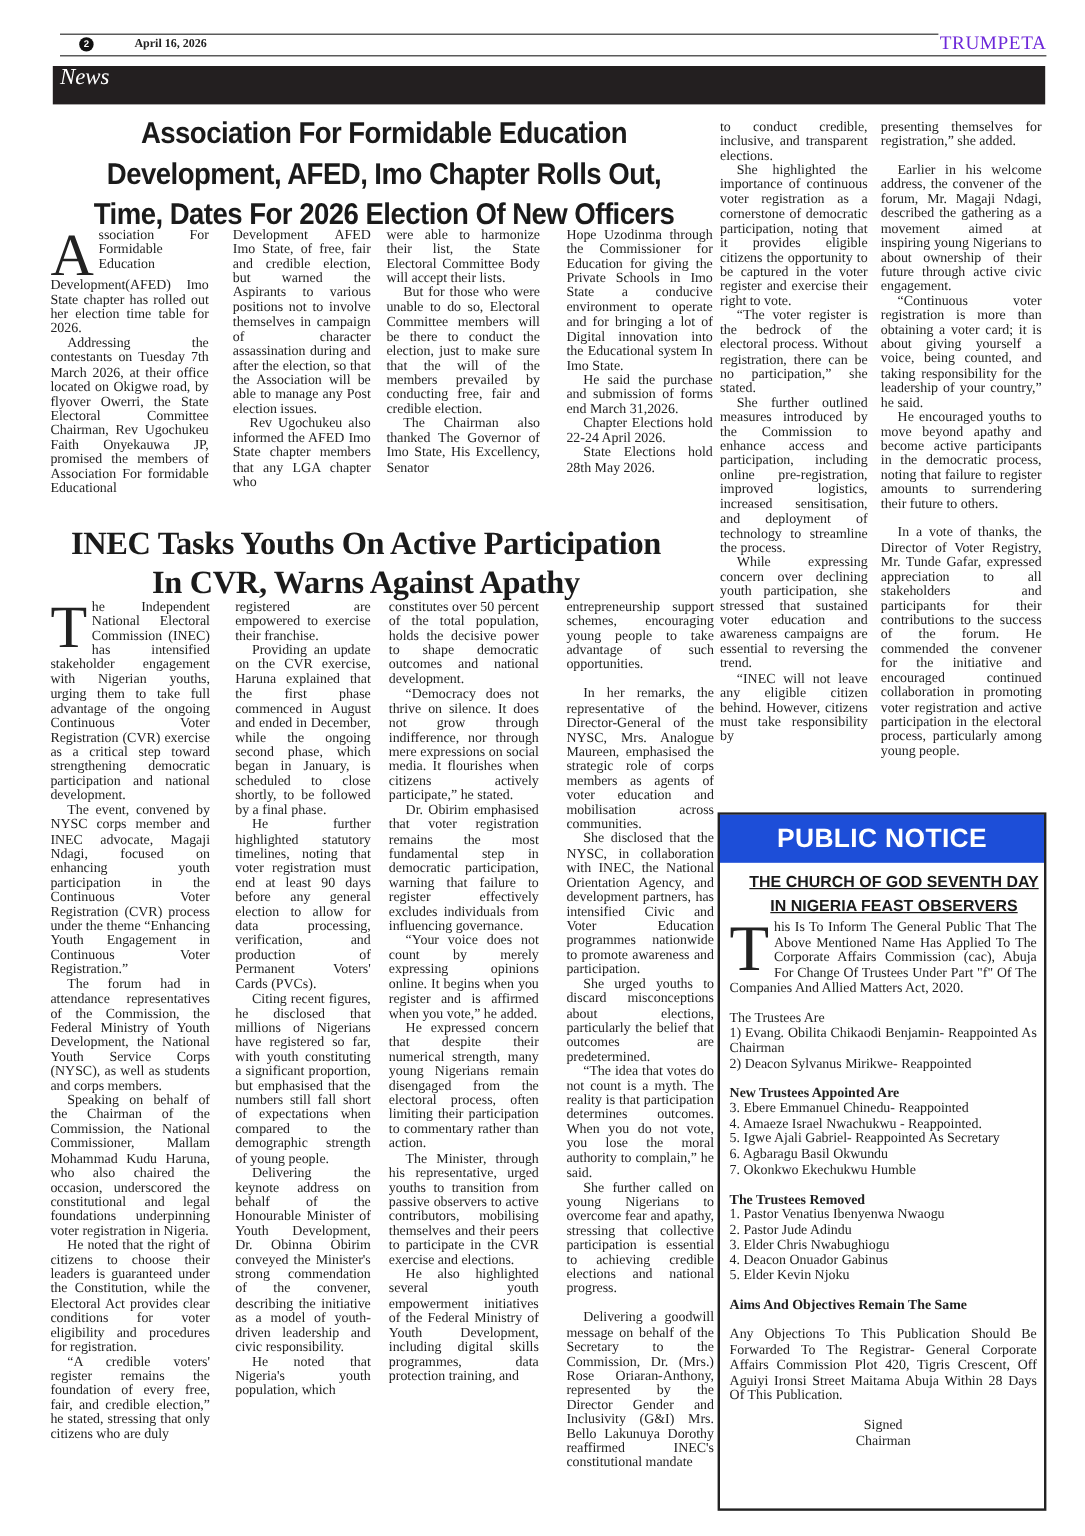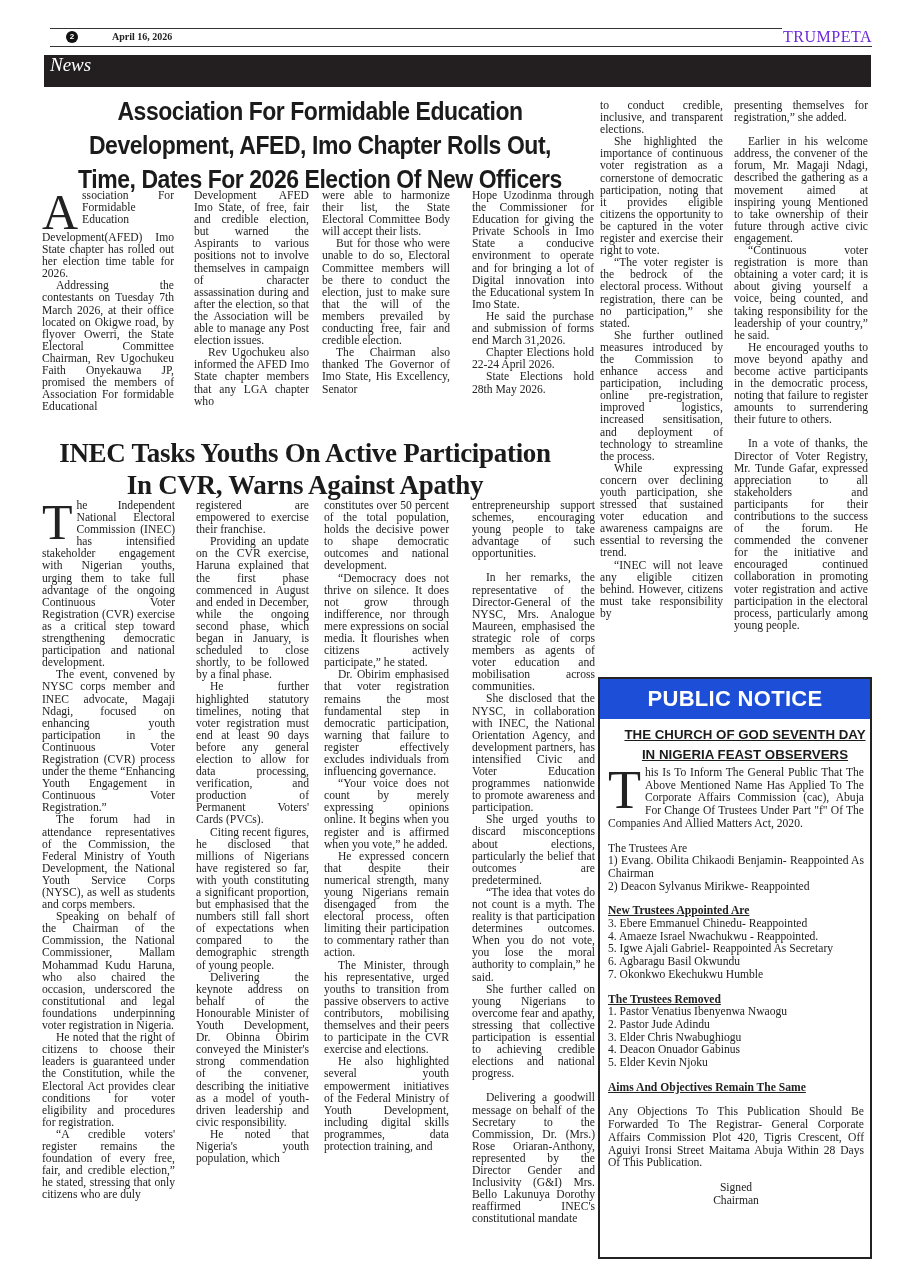--- a/index.html
+++ b/index.html
@@ -25,21 +25,21 @@
   .dropcap { float: left; font-size: 50px; line-height: 40px; margin: 2px 4px 0 0; font-family: "Liberation Serif", serif; }
 
   .headline2 { position: absolute; left: 10px; top: 437px; width: 590px; text-align: center; font-family: "Liberation Serif", serif; font-weight: bold; font-size: 27px; line-height: 32px; color: #1b1b1b; letter-spacing: -0.3px; }
 
   .notice { position: absolute; left: 598px; top: 677px; width: 274px; height: 582px; border: 2px solid #222; background: #fff; }
   .notice-head { background: #1d4ed8; color: #fff; text-align: center; font-family: "Liberation Sans", sans-serif; font-weight: bold; font-size: 22px; height: 40px; line-height: 40px; letter-spacing: 0.3px; }
   .notice-title { text-align: center; font-family: "Liberation Sans", sans-serif; font-weight: bold; font-size: 13.3px; line-height: 20px; margin-top: 6px; text-decoration: underline; color: #1b1b1b; padding-left: 20px; }
   .notice-body { padding: 2px 6px 0 8px; font-size: 11.6px; line-height: 12.7px; color: #222; }
   .notice-body .just { text-align: justify; }
   .notice-body .sec { margin-top: 12px; }
-  .notice-body b { font-weight: bold; text-decoration: underline; }
+  .notice-body b { font-weight: bold; }
   .notice-body .sig { text-align: center; margin-top: 12px; }
   .notice-dropcap { float: left; font-size: 54px; line-height: 42px; margin: 2px 4px 0 0; }
 </style>
 </head>
 <body>
 
 <div class="masthead">
   <div class="topline"></div>
   <div class="botline"></div>
   <div class="page-num">2</div>
@@ -115,21 +115,21 @@
 <div class="col" style="left:600px; top:100px; width:123px;">
   <p class="noindent">to conduct credible, inclusive, and transparent elections.</p>
   <p>She highlighted the importance of continuous voter registration as a cornerstone of democratic participation, noting that it provides eligible citizens the opportunity to be captured in the voter register and exercise their right to vote.</p>
   <p>“The voter register is the bedrock of the electoral process. Without registration, there can be no participation,” she stated.</p>
   <p>She further outlined measures introduced by the Commission to enhance access and participation, including online pre-registration, improved logistics, increased sensitisation, and deployment of technology to streamline the process.</p>
   <p>While expressing concern over declining youth participation, she stressed that sustained voter education and awareness campaigns are essential to reversing the trend.</p>
   <p>“INEC will not leave any eligible citizen behind. However, citizens must take responsibility by</p>
 </div>
 <div class="col" style="left:734px; top:100px; width:134px;">
   <p class="noindent">presenting themselves for registration,” she added.</p>
-  <p class="gap">Earlier in his welcome address, the convener of the forum, Mr. Magaji Ndagi, described the gathering as a movement aimed at inspiring young Mentioned to take ownership of their future through active civic engagement.</p>
+  <p class="gap">Earlier in his welcome address, the convener of the forum, Mr. Magaji Ndagi, described the gathering as a movement aimed at inspiring young Nigerians to about ownership of their future through active civic engagement.</p>
   <p>“Continuous voter registration is more than obtaining a voter card; it is about giving yourself a voice, being counted, and taking responsibility for the leadership of your country,” he said.</p>
   <p>He encouraged youths to move beyond apathy and become active participants in the democratic process, noting that failure to register amounts to surrendering their future to others.</p>
   <p class="gap">In a vote of thanks, the Director of Voter Registry, Mr. Tunde Gafar, expressed appreciation to all stakeholders and participants for their contributions to the success of the forum. He commended the convener for the initiative and encouraged continued collaboration in promoting voter registration and active participation in the electoral process, particularly among young people.</p>
 </div>
 
 <div class="notice">
   <div class="notice-head">PUBLIC NOTICE</div>
   <div class="notice-title">
     <div>THE CHURCH OF GOD SEVENTH DAY</div>
     <div>IN NIGERIA FEAST OBSERVERS</div>

